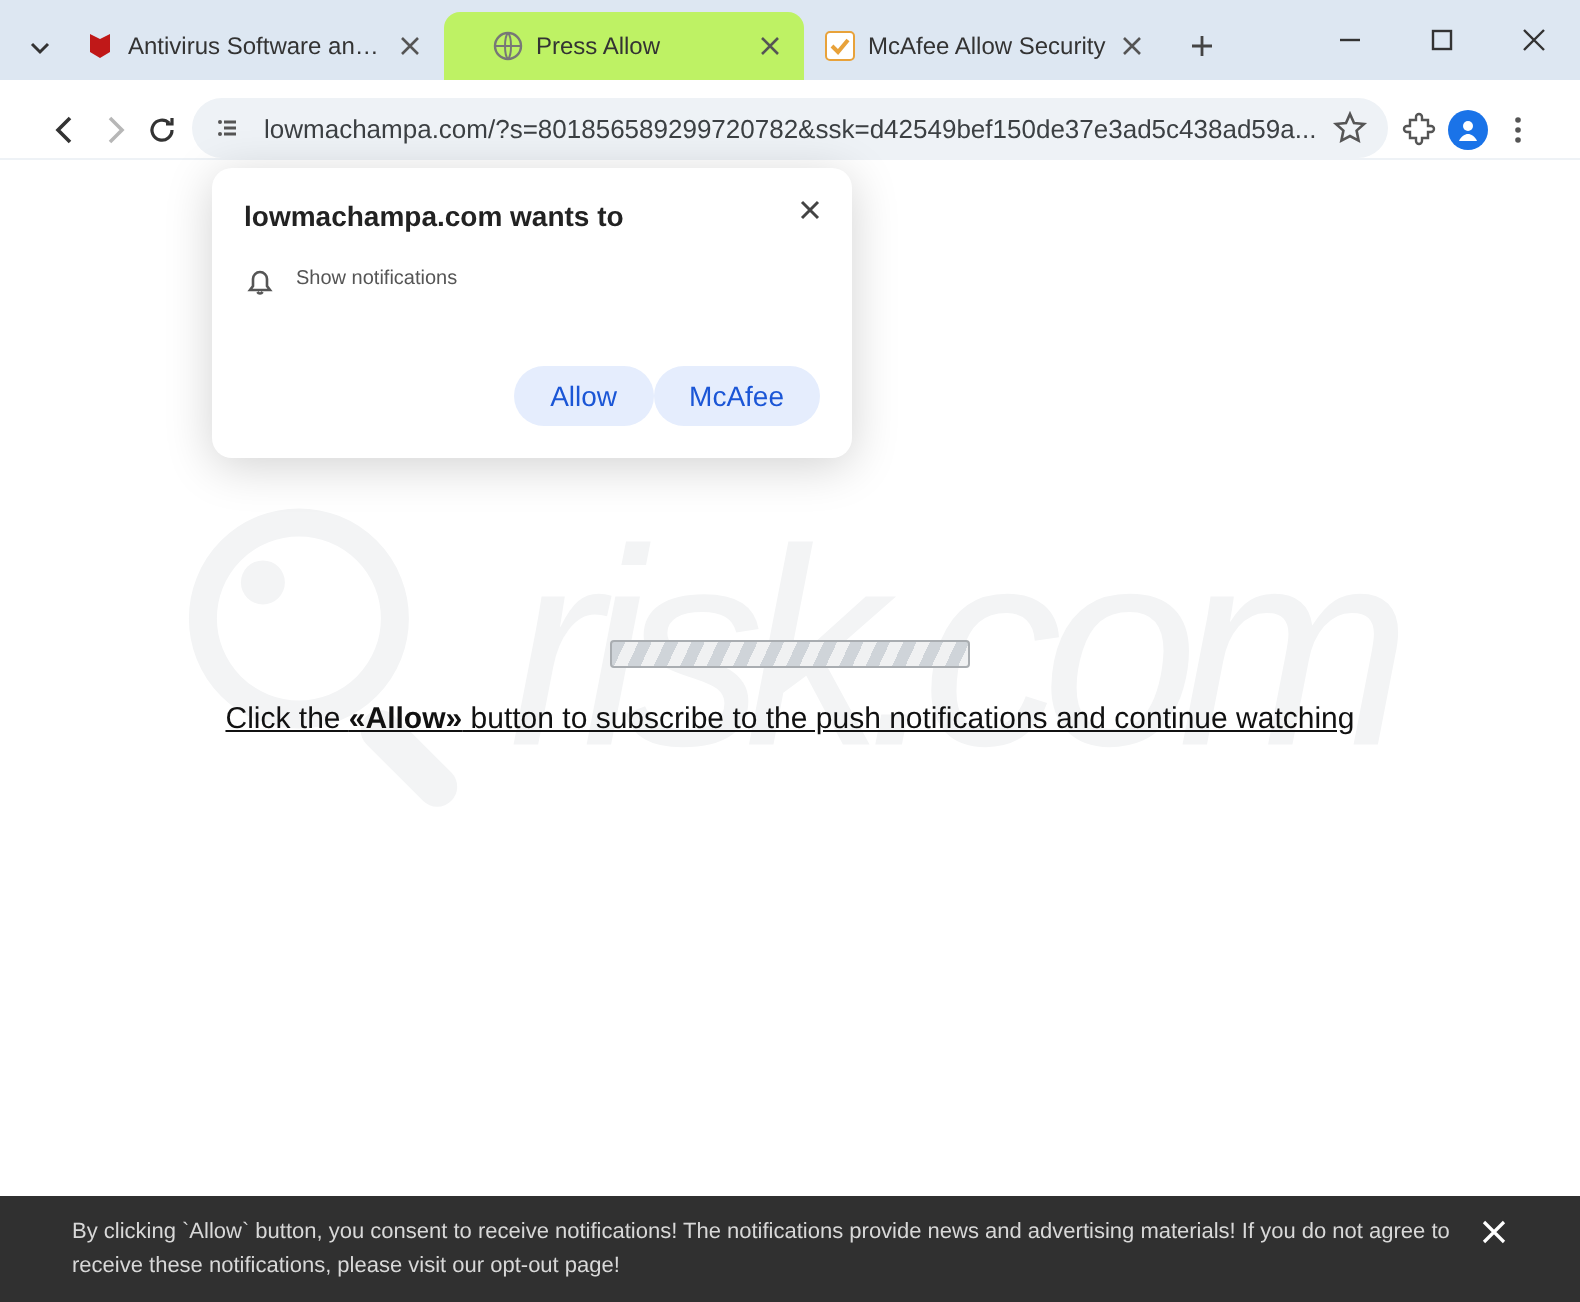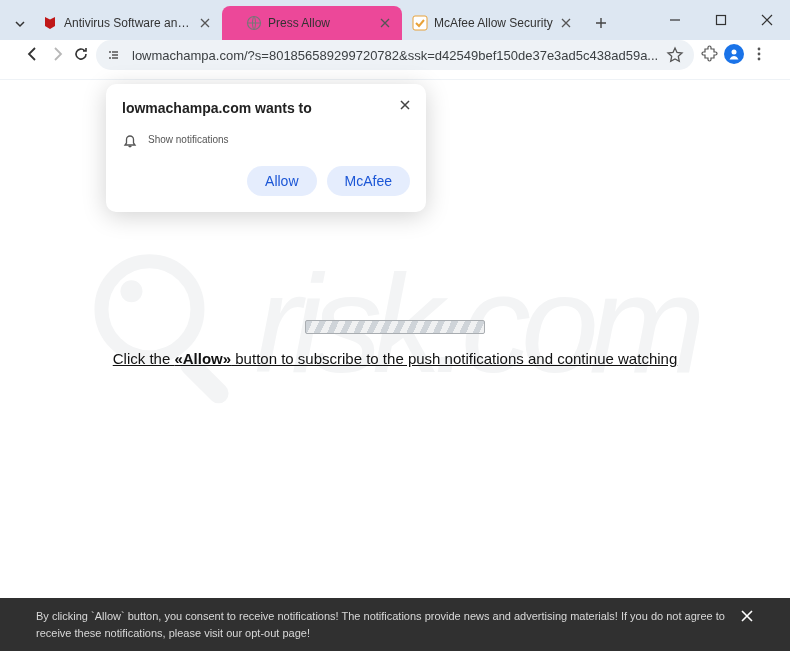--- a/index.html
+++ b/index.html
@@ -2,29 +2,29 @@
 <html><head>
 <meta charset="utf-8">
 <style>
 * { margin: 0; padding: 0; box-sizing: border-box; font-family: "Segoe UI", Arial, sans-serif; }
 body { width: 790px; height: 651px; background: #fff; position: relative; overflow: hidden; }
 
 
 .titlebar { height: 40px; background: #dde7f2; display: flex; align-items: flex-end; padding-left: 8px; }
 .titlebar .dropdown { width: 24px; height: 32px; display: flex; align-items: center; justify-content: center; color: #333; }
 .tab { height: 34px; display: flex; align-items: center; padding: 0 10px; font-size: 12px; color: #333; border-radius: 8px 8px 0 0; min-width: 180px; max-width: 190px; gap: 6px; cursor: pointer; }
-.tab.active { background: #ec4899; padding-left: 24px; }
+.tab.active { background: #bef264; padding-left: 24px; }
 .tab .favicon { width: 16px; height: 16px; flex: none; }
 .tab .label { flex: 1; white-space: nowrap; overflow: hidden; text-overflow: ellipsis; }
 .tab .close { width: 14px; height: 14px; flex: none; color: #555; }
 .newtab { width: 28px; height: 28px; margin: 0 4px 3px 4px; display: flex; align-items: center; justify-content: center; color: #444; border-radius: 50%; cursor: pointer; }
 .wincontrols { margin-left: auto; display: flex; height: 40px; }
 .wincontrols > div { width: 46px; display: flex; align-items: center; justify-content: center; color: #333; cursor: pointer; }
 
-.toolbar { height: 40px; background: #fff; display: flex; align-items: flex-start; padding: 0 24px; gap: 6px; border-bottom: 1px solid #eef2f6; }
+.toolbar { height: 40px; background: #fff; display: flex; align-items: flex-end; padding: 0 24px; gap: 6px; border-bottom: 1px solid #eef2f6; }
 .tbtn { width: 28px; height: 28px; display: flex; align-items: center; justify-content: center; color: #555; border-radius: 14px; cursor: pointer; }
 .omnibox { flex: 1; height: 30px; background: #eef2f6; border-radius: 15px; display: flex; align-items: center; padding: 0 10px; gap: 8px; color: #555; font-size: 13px; }
 .omnibox .url { flex: 1; white-space: nowrap; overflow: hidden; text-overflow: ellipsis; color: #3c4043; }
 .profile { width: 28px; height: 28px; display: flex; align-items: center; justify-content: center; }
 .profile .avatar { width: 20px; height: 20px; border-radius: 50%; background: #1a73e8; display: flex; align-items: center; justify-content: center; }
 
 
 .viewport { position: relative; width: 100%; height: 571px; background: #fff; }
 .watermark { position: absolute; top: 40%; left: 50%; transform: translate(-50%, -40%); font-size: 140px; font-weight: 300; font-style: italic; color: #f3f4f5; letter-spacing: -10px; display: flex; align-items: center; white-space: nowrap; user-select: none; z-index: 0; }
 .watermark .mag { position: relative; width: 140px; height: 140px; margin-right: 20px; }
@@ -34,21 +34,21 @@
 
 .pagecontent { position: absolute; top: 240px; left: 0; right: 0; text-align: center; z-index: 1; }
 .progress { display: inline-block; width: 180px; height: 14px; background: repeating-linear-gradient(115deg, #cfd4d9 0 6px, #f0f1f2 6px 12px); border: 1px solid #a9adb1; border-radius: 2px; }
 .instruction { margin-top: 12px; font-size: 15px; color: #111; text-decoration: underline; }
 
 
 .permdialog { position: absolute; top: 4px; left: 106px; width: 320px; background: #fff; border-radius: 10px; box-shadow: 0 4px 24px rgba(0,0,0,0.18); padding: 16px; z-index: 3; }
 .permdialog .title { font-size: 14px; font-weight: 600; color: #222; }
 .permdialog .closebtn { position: absolute; top: 14px; right: 14px; cursor: pointer; color: #444; }
 .permdialog .row { display: flex; align-items: flex-start; gap: 10px; margin-top: 18px; color: #555; font-size: 10px; }
-.permdialog .actions { display: flex; justify-content: flex-end; gap: 10px; margin-top: 16px; }
+.permdialog .actions { display: flex; justify-content: flex-end; margin-top: 33px; }
 .permdialog .btn { padding: 7px 18px; border-radius: 18px; background: #e5edfd; color: #1b56d6; font-size: 14px; border: none; cursor: pointer; }
 
 
 .consent { position: absolute; bottom: 0; left: 0; right: 0; background: #303030; color: #d8d8d8; font-size: 11px; padding: 10px 40px 10px 36px; line-height: 1.5; z-index: 2; }
 .consent a { color: #d8d8d8; cursor: pointer; }
 .consent .closec { position: absolute; right: 36px; top: 11px; color: #fff; cursor: pointer; }
 
 svg { display: block; }
 </style>
 </head>

